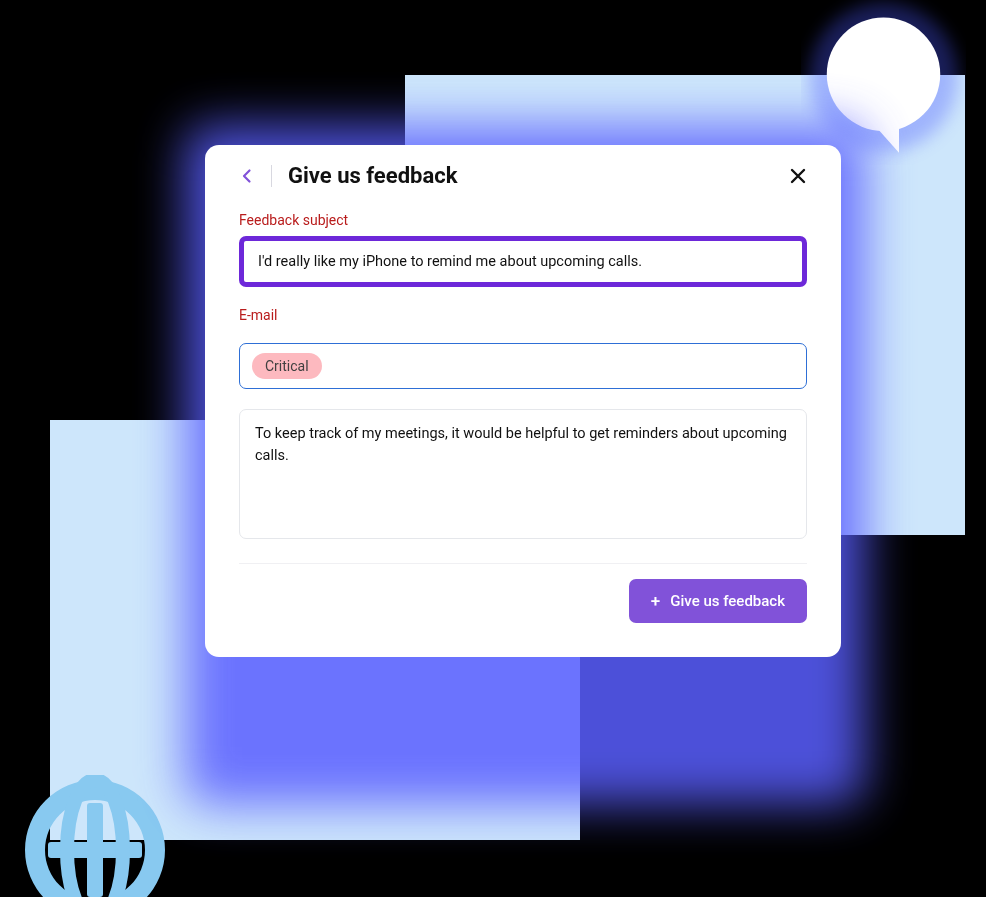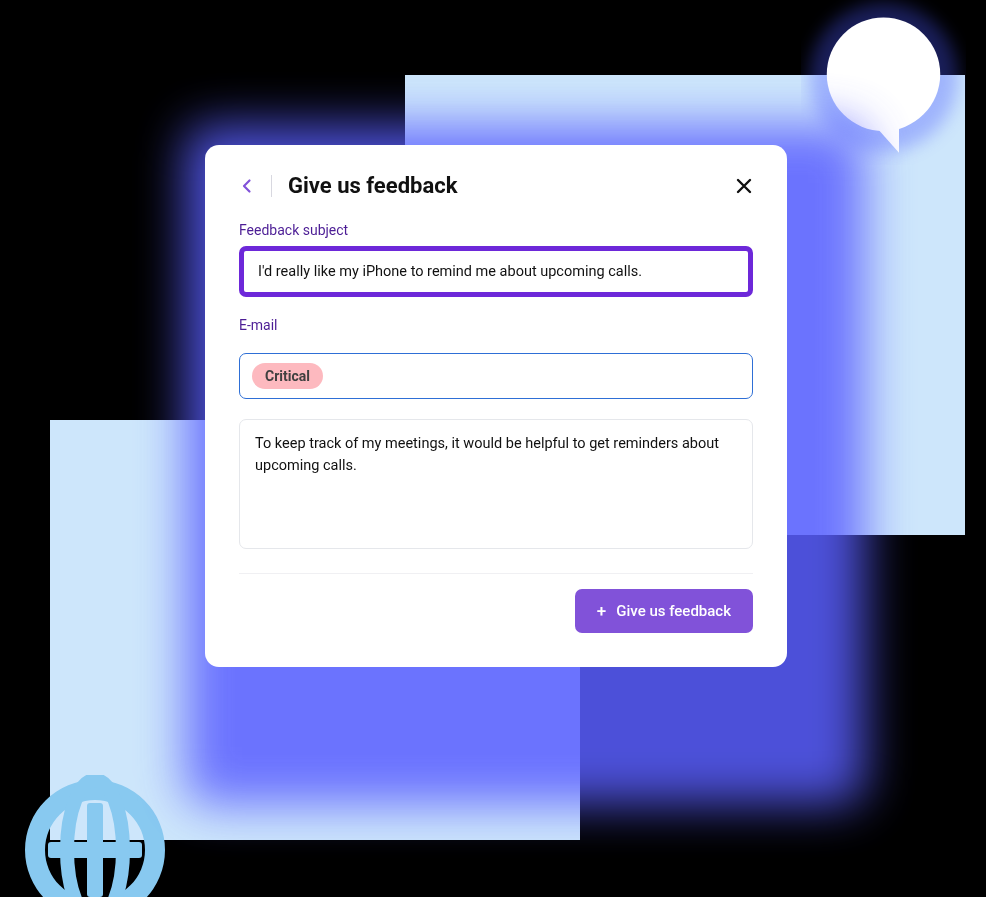--- a/index.html
+++ b/index.html
@@ -59,24 +59,24 @@
       background: #5a5fff;
       filter: blur(24px);
       opacity: 0.85;
     }
 
     
     .modal {
       position: absolute;
       top: 145px;
       left: 205px;
-      width: 582px;
+      width: 636px;
       background: #fff;
       border-radius: 14px;
-      padding: 28px 34px 34px 34px;
+      padding: 18px 34px 34px 34px;
     }
 
     .modal-header {
       display: flex;
       align-items: center;
       gap: 16px;
       margin-bottom: 24px;
     }
     .back-chevron {
       width: 16px;
@@ -99,21 +99,21 @@
       width: 18px;
       height: 18px;
       cursor: pointer;
       flex-shrink: 0;
     }
 
     .field-group { margin-bottom: 20px; }
     .field-label {
       display: block;
       font-size: 14px;
-      color: #4c1d95;
+      color: #b91c1c;
       margin-bottom: 8px;
     }
     .text-input {
       width: 100%;
       border: 5px solid #6d28d9;
       border-radius: 7px;
       padding: 12px 14px;
       font-size: 14.5px;
       color: #111;
       font-family: inherit;
@@ -128,21 +128,21 @@
       display: flex;
       align-items: center;
       cursor: pointer;
     }
     .importance-chip {
       background: #fdb9bf;
       color: #404040;
       border-radius: 14px;
       padding: 5px 13px;
       font-size: 14px;
-      font-weight: 700;
+      font-weight: 400;
     }
 
     .textarea {
       width: 100%;
       border: 1px solid #e5e7eb;
       border-radius: 7px;
       padding: 13px 15px;
       font-size: 14.5px;
       color: #111;
       font-family: inherit;

